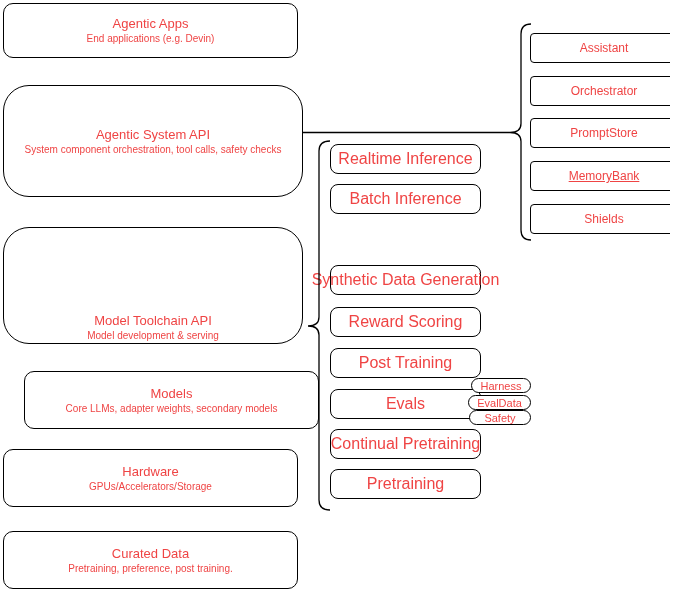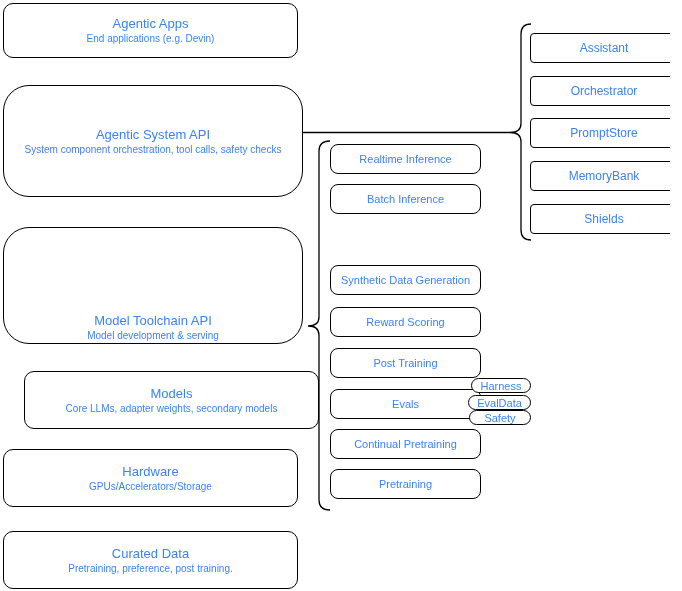--- a/index.html
+++ b/index.html
@@ -2,41 +2,41 @@
 <html><head>
 <meta charset="utf-8">
 <style>
   html, body { margin: 0; padding: 0; background: #ffffff; }
   #canvas {
     position: relative;
     width: 670px;
     height: 591px;
     background: #ffffff;
     font-family: "Liberation Sans", sans-serif;
-    color: #3b82f6;
+    color: #ef4444;
     overflow: hidden;
   }
   .box {
     position: absolute;
     border: 1.3px solid #000000;
     background: #ffffff;
     display: flex;
     flex-direction: column;
     align-items: center;
     justify-content: center;
     text-align: center;
     box-sizing: border-box;
   }
   .big-box { left: 3px; width: 295px; border-radius: 10px; }
   .api-box { left: 3px; width: 300px; border-radius: 26px; }
   .big-box .title, .api-box .title { font-size: 13px; line-height: 17px; }
   .big-box .subtitle, .api-box .subtitle { font-size: 10px; line-height: 14px; }
   .mid-box {
     left: 330px; width: 151px; height: 30px;
-    border-radius: 8px; font-size: 11px; white-space: nowrap;
+    border-radius: 8px; font-size: 16px; white-space: nowrap;
   }
   .right-box {
     left: 530px; width: 148px; height: 30px;
     border-radius: 4px; font-size: 12px; white-space: nowrap;
   }
   .pill {
     position: absolute;
     border: 1.3px solid #000000;
     background: #ffffff;
     border-radius: 8px;
@@ -131,20 +131,20 @@
 
   <div class="box right-box" style="top:33px;">
     <span>Assistant</span>
   </div>
   <div class="box right-box" style="top:118px;">
     <span>PromptStore</span>
   </div>
   <div class="box right-box" style="top:76px;">
     <span>Orchestrator</span>
   </div>
-  <div class="box right-box" style="top:161px;">
+  <div class="box right-box" style="top:161px;text-decoration:underline;">
     <span>MemoryBank</span>
   </div>
   <div class="box right-box" style="top:204px;">
     <span>Shields</span>
   </div>
 
 </div>
 
 </body></html>

